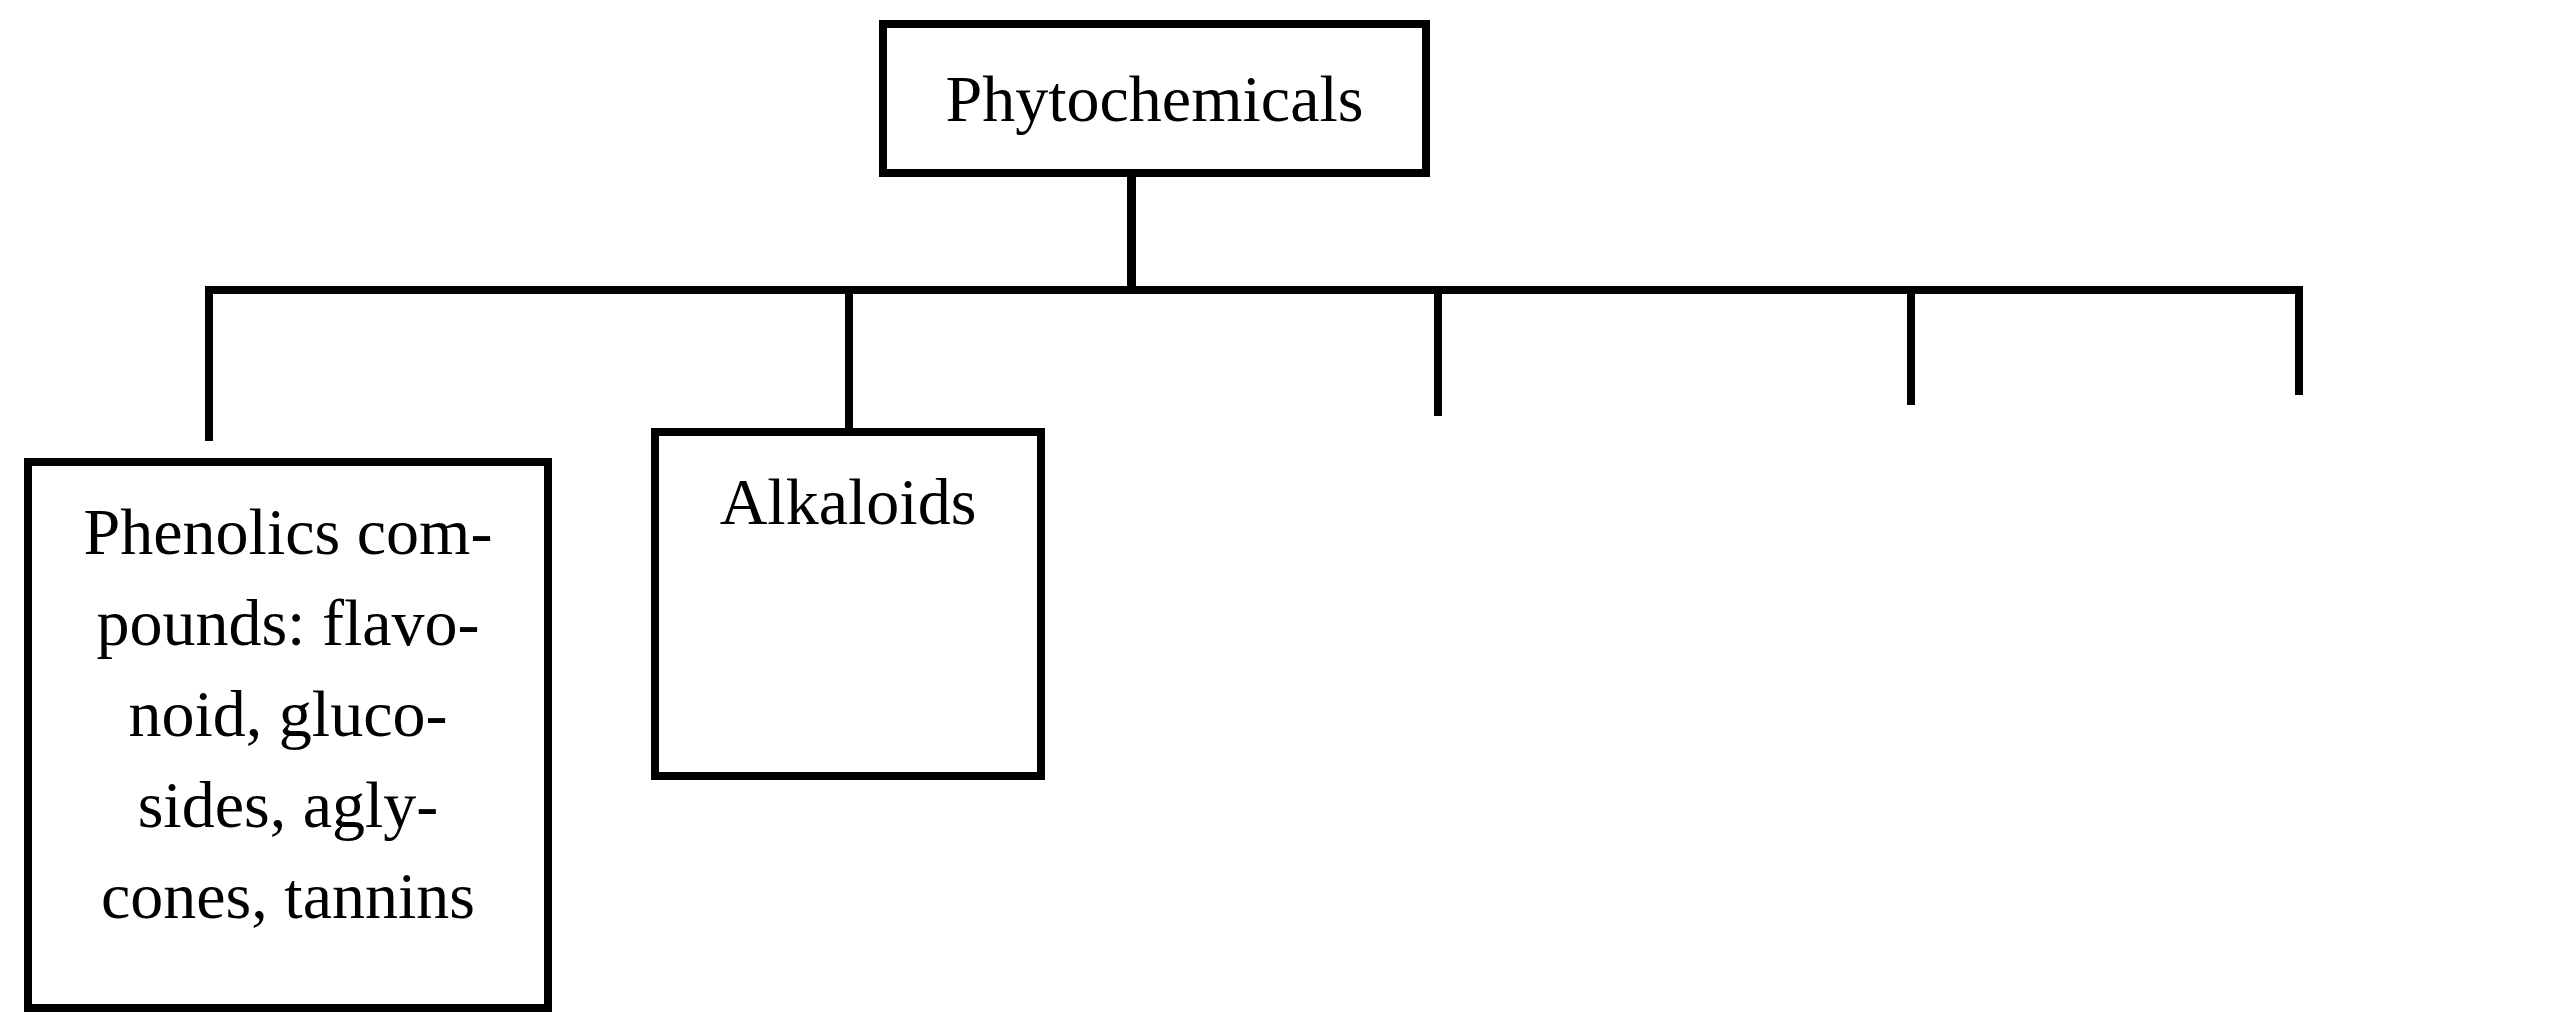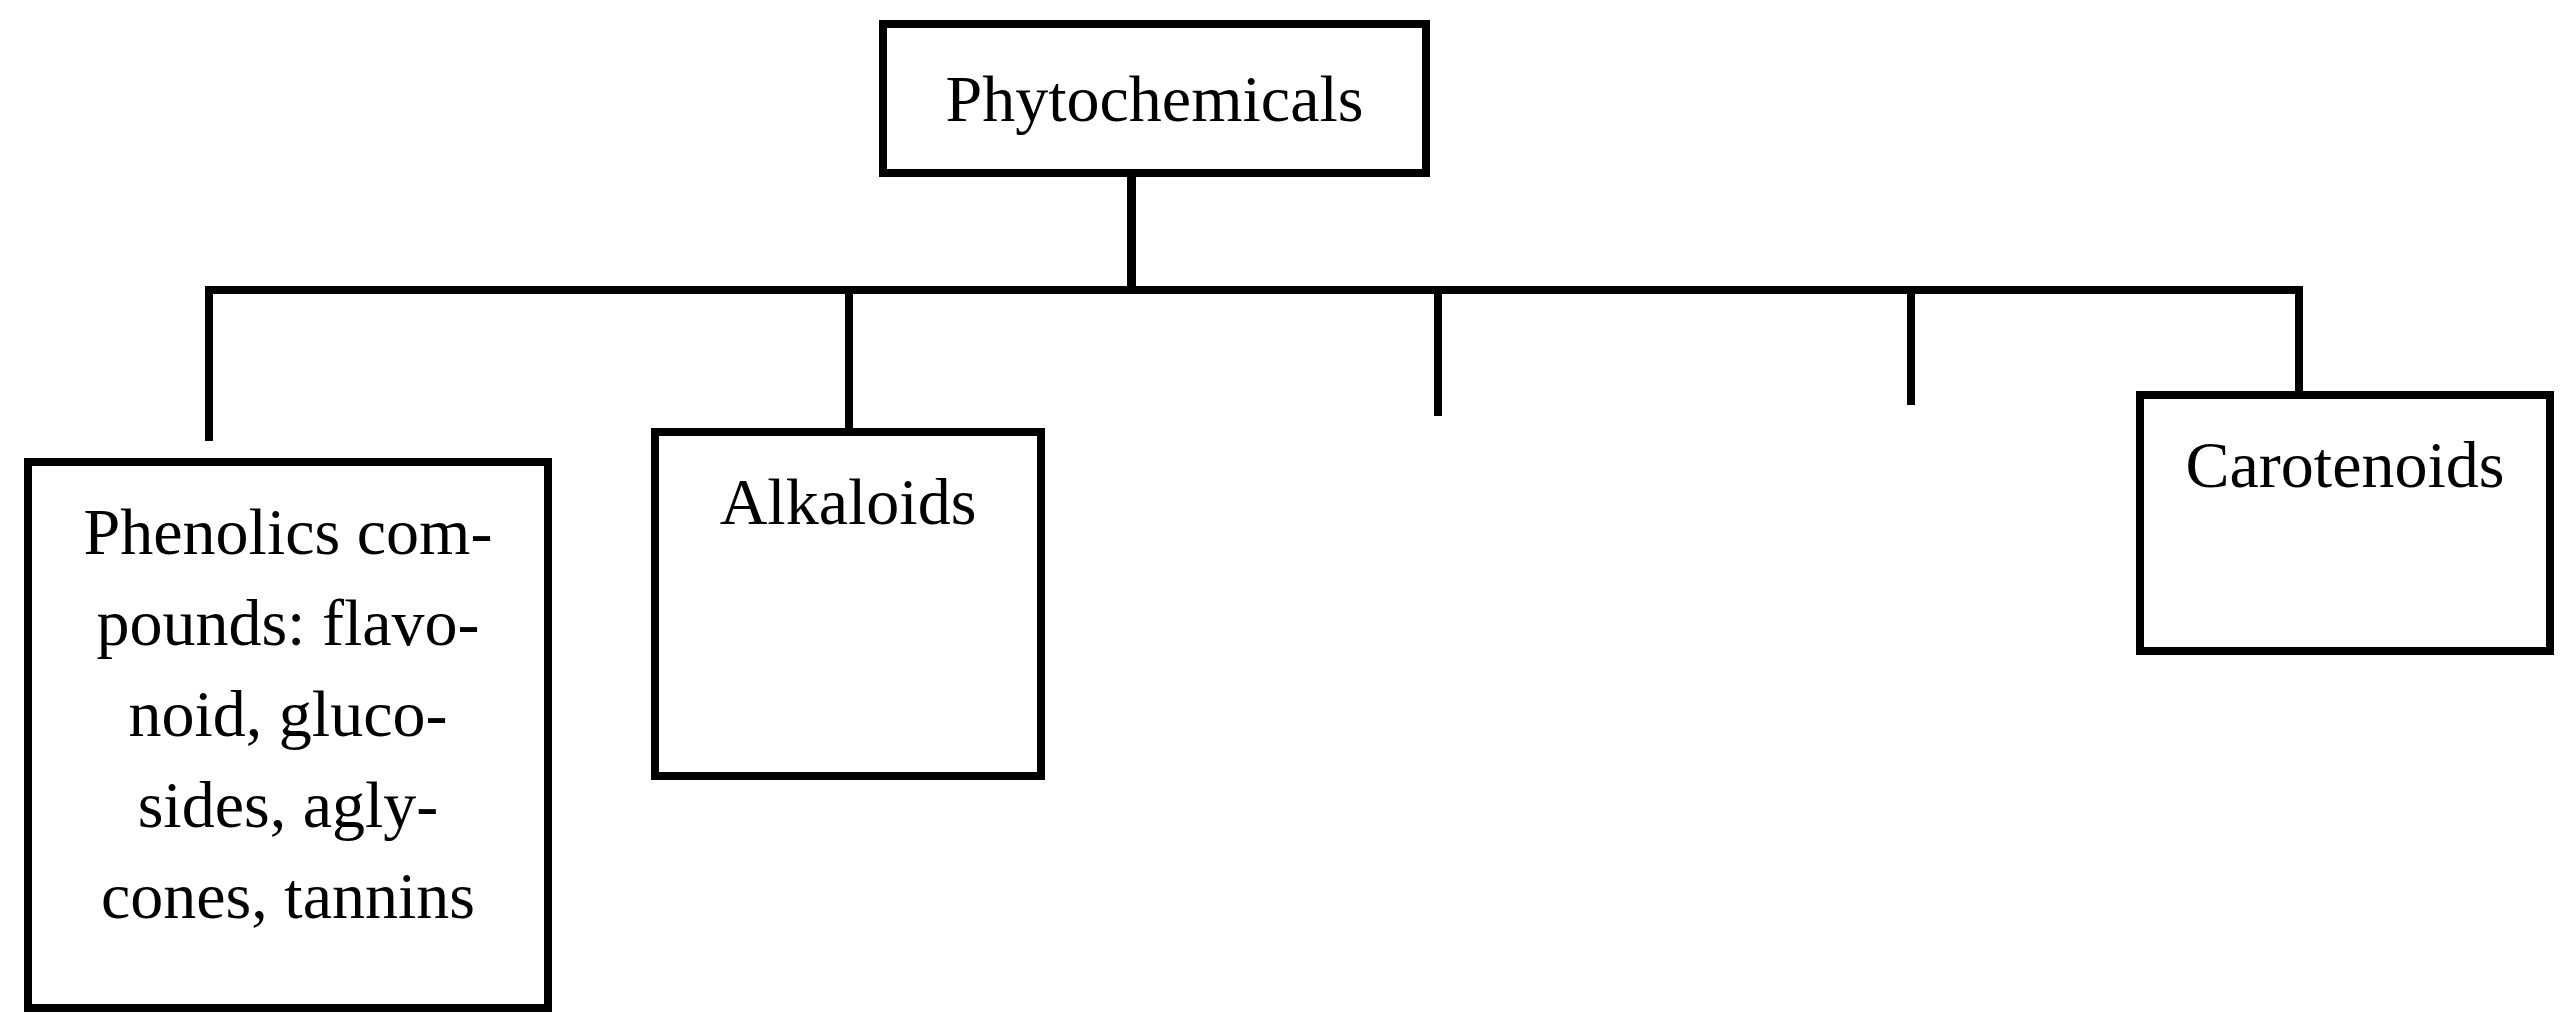--- a/index.html
+++ b/index.html
@@ -69,18 +69,15 @@
 sides, agly-
 cones, tannins</span>
   </div>
 
   <div class="node node-child" style="left:651px; top:428px; width:394px; height:352px;">
     <span class="node-label">Alkaloids</span>
   </div>
 
 
 
-  <div class="node node-child" style="left:2136px; top:391px; width:418px; height:264px;">
-    <span class="node-label">Carotenoids</span>
-  </div>
 
 </div>
 
 
 </body></html>

